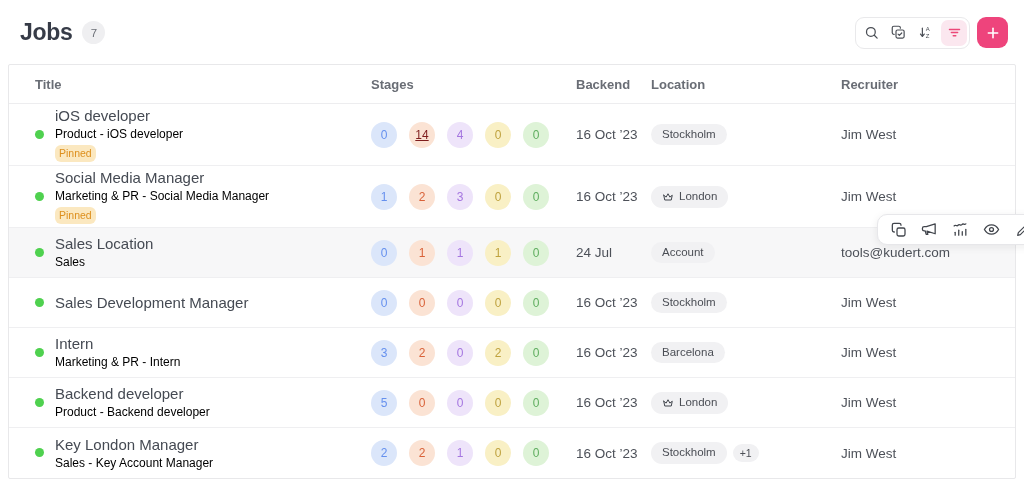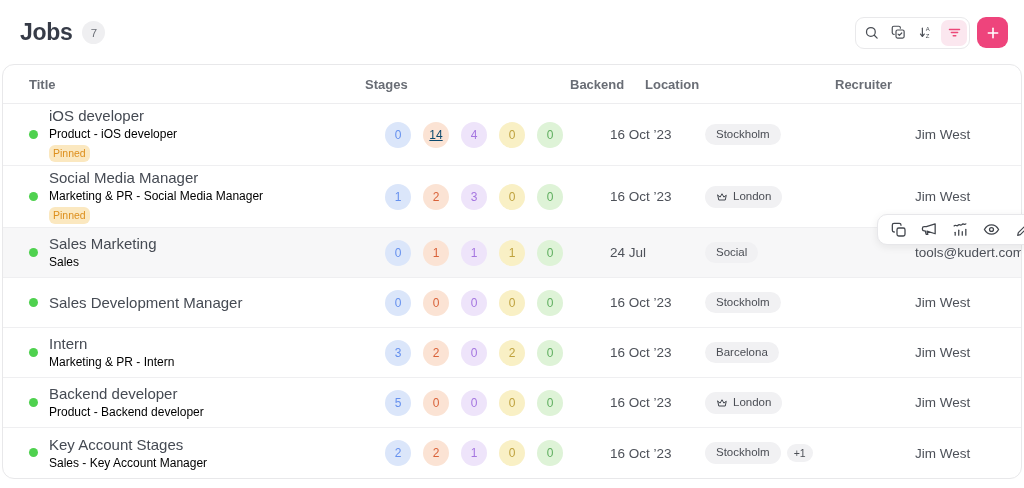--- a/index.html
+++ b/index.html
@@ -33,31 +33,31 @@
   .tool-btn.active {
     background:#fbe7ef; color:#ec4878; border-radius:7px; width:26px; height:26px; margin-left:2px;
   }
   .add-btn {
     width:31px; height:31px; margin-left:7px; background:#ee447c; border:none; border-radius:9px;
     color:#fff; display:flex; align-items:center; justify-content:center; cursor:pointer;
   }
 
   
   .card {
-    margin:0 2px; border:1px solid #e8e8ea; border-radius:12px; background:#fff; overflow:hidden;
+    margin:0 8px; border:1px solid #e8e8ea; border-radius:2px; background:#fff; overflow:hidden;
   }
   .grid-row {
     display:grid; grid-template-columns:336px 205px 75px 190px 1fr;
     align-items:center; padding:0 26px;
   }
   .thead {
     height:39px; border-bottom:1px solid #ededef;
     color:#696d75; font-size:13px; font-weight:600;
   }
-  .job-row { height:50px; border-bottom:1px solid #efeff1; cursor:pointer;gap:20px; }
+  .job-row { height:50px; border-bottom:1px solid #efeff1; cursor:pointer; }
   .job-row.tall { height:62px; }
   .job-row:last-child { border-bottom:none; }
   .job-row.hovered { background:#f7f7f8; }
 
   .title-cell { display:flex; align-items:center; min-width:0; }
   .status-dot { width:9px; height:9px; border-radius:50%; background:#4fd14f; margin-right:11px; flex:none; }
   .job-title { font-size:15px; color:#454a53; line-height:1.2; }
   .job-subtitle { font-size:12px; color:#000000; margin-top:2px; line-height:1.2; }
   .pinned-badge {
     display:inline-block; margin-top:4px; background:#fbe8c0; color:#dd8f1d;
@@ -167,21 +167,21 @@
     <div class="title-cell">
       <span class="status-dot"></span>
       <div class="title-block">
         <div class="job-title">iOS developer</div>
         <div class="job-subtitle">Product - iOS developer</div>
         <span class="pinned-badge">Pinned</span>
       </div>
     </div>
     <div class="stages-cell">
           <span class="stage-pill" style="background: rgb(219, 230, 250); color: rgb(101, 144, 238);">0</span>
-          <span class="stage-pill" style="background: rgb(251, 227, 212); color: #0c4a6e; text-decoration: underline;">14</span>
+          <span class="stage-pill" style="background: rgb(251, 227, 212); color: #7f1d1d; text-decoration: underline;">14</span>
           <span class="stage-pill" style="background: rgb(238, 228, 250); color: rgb(165, 118, 224);">4</span>
           <span class="stage-pill" style="background: rgb(249, 240, 197); color: rgb(191, 162, 62);">0</span>
           <span class="stage-pill" style="background: rgb(222, 243, 215); color: rgb(95, 174, 95);">0</span>
         </div>
     <div class="created-cell">16 Oct ’23</div>
     <div class="location-cell">
       <span class="location-pill">
 
         <span>Stockholm</span>
       </span>
@@ -218,37 +218,37 @@
       </span>
 
     </div>
     <div class="recruiter-cell">Jim West</div>
   </div>
 
   <div class="grid-row job-row hovered">
     <div class="title-cell">
       <span class="status-dot"></span>
       <div class="title-block">
-        <div class="job-title">Sales Marketing</div>
+        <div class="job-title">Sales Location</div>
         <div class="job-subtitle">Sales</div>
 
       </div>
     </div>
     <div class="stages-cell">
           <span class="stage-pill" style="background: rgb(219, 230, 250); color: rgb(101, 144, 238);">0</span>
           <span class="stage-pill" style="background: rgb(251, 227, 212); color: rgb(217, 98, 57);">1</span>
           <span class="stage-pill" style="background: rgb(238, 228, 250); color: rgb(165, 118, 224);">1</span>
           <span class="stage-pill" style="background: rgb(249, 240, 197); color: rgb(191, 162, 62);">1</span>
           <span class="stage-pill" style="background: rgb(222, 243, 215); color: rgb(95, 174, 95);">0</span>
         </div>
     <div class="created-cell">24 Jul</div>
     <div class="location-cell">
       <span class="location-pill">
 
-        <span>Social</span>
+        <span>Account</span>
       </span>
 
     </div>
     <div class="recruiter-cell">tools@kudert.com</div>
   </div>
 
   <div class="grid-row job-row">
     <div class="title-cell">
       <span class="status-dot"></span>
       <div class="title-block">
@@ -329,21 +329,21 @@
       </span>
 
     </div>
     <div class="recruiter-cell">Jim West</div>
   </div>
 
   <div class="grid-row job-row">
     <div class="title-cell">
       <span class="status-dot"></span>
       <div class="title-block">
-        <div class="job-title">Key Account Stages</div>
+        <div class="job-title">Key London Manager</div>
         <div class="job-subtitle">Sales - Key Account Manager</div>
 
       </div>
     </div>
     <div class="stages-cell">
           <span class="stage-pill" style="background: rgb(219, 230, 250); color: rgb(101, 144, 238);">2</span>
           <span class="stage-pill" style="background: rgb(251, 227, 212); color: rgb(217, 98, 57);">2</span>
           <span class="stage-pill" style="background: rgb(238, 228, 250); color: rgb(165, 118, 224);">1</span>
           <span class="stage-pill" style="background: rgb(249, 240, 197); color: rgb(191, 162, 62);">0</span>
           <span class="stage-pill" style="background: rgb(222, 243, 215); color: rgb(95, 174, 95);">0</span>

